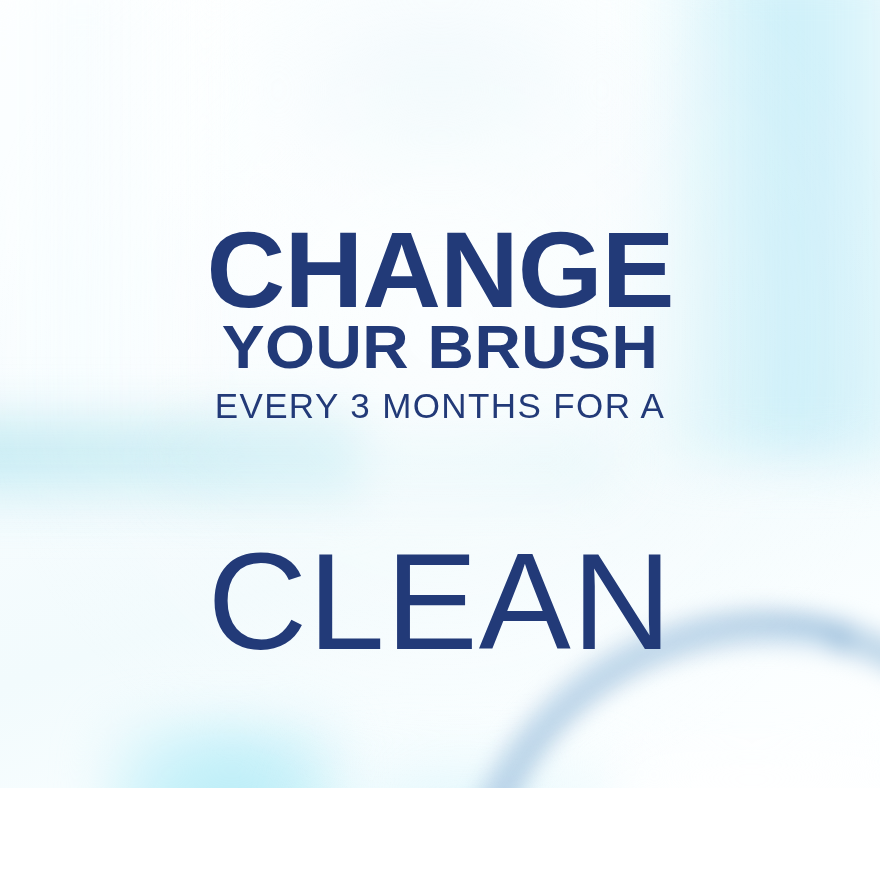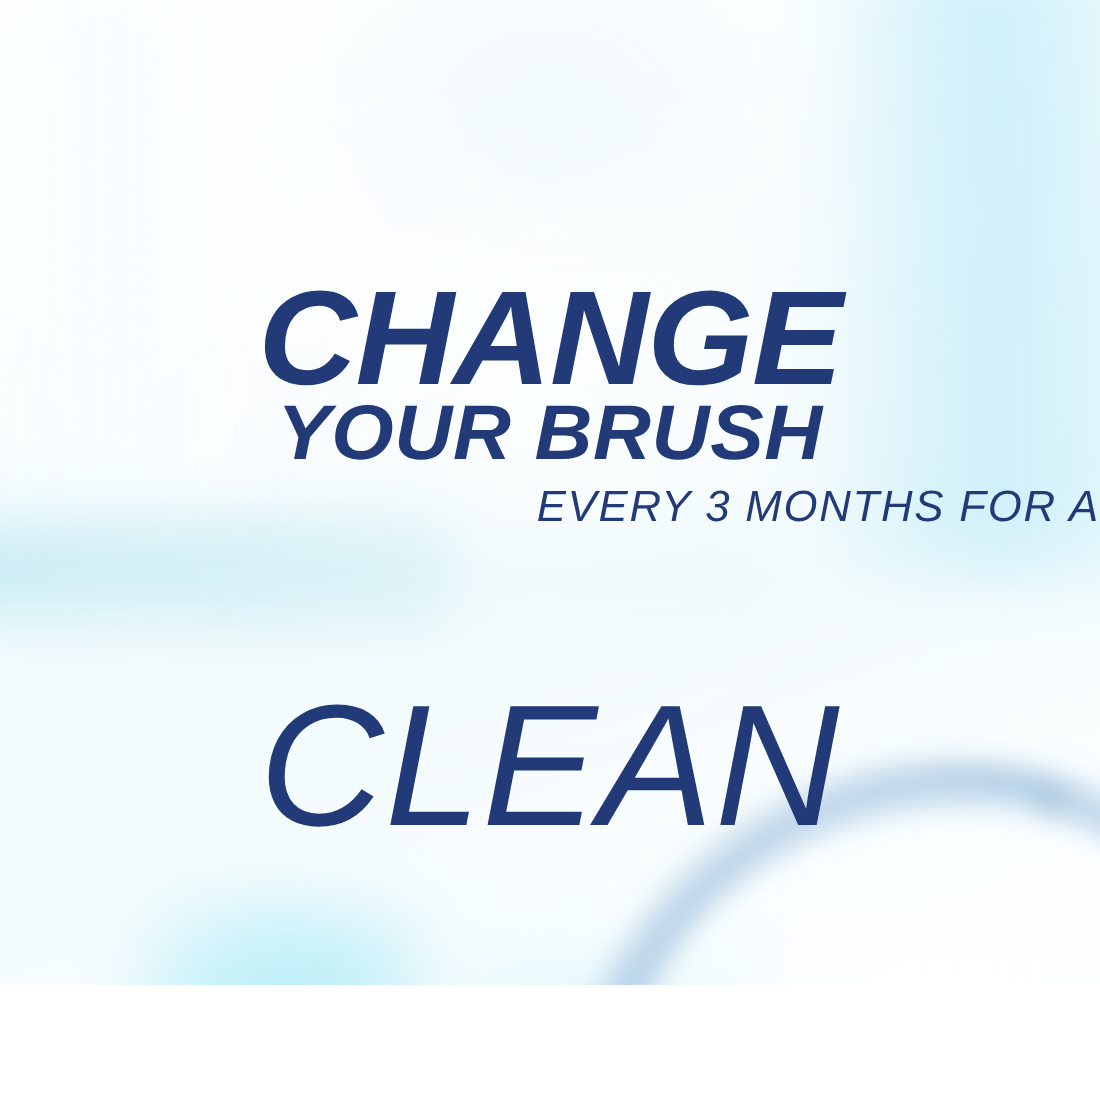--- a/index.html
+++ b/index.html
@@ -9,21 +9,20 @@
     background: #ffffff;
   }
 
   #poster {
     position: relative;
     width: 880px;
     height: 788px;
     overflow: hidden;
     font-family: "Liberation Sans", "DejaVu Sans", sans-serif;
     background: #fde047;
-    font-style: italic;
     -webkit-font-smoothing: antialiased;
   }
 
   
   .bg-layer {
     position: absolute;
     inset: 0;
     pointer-events: none;
   }
 
@@ -229,38 +228,36 @@
     letter-spacing: 0.5px;
     transform: scaleX(1.035);
   }
 
   .line-every {
     top: 388px;
     font-size: 35px;
     font-weight: 400;
     letter-spacing: 1.4px;
     transform: scaleX(1.0);
-    text-align: right;
   }
 
   .line-better {
     top: 431px;
     font-size: 122px;
     font-weight: 400;
     letter-spacing: 1px;
     transform: scaleX(1.0);
   }
 
   .line-clean {
     top: 532px;
     font-size: 138px;
     font-weight: 400;
     letter-spacing: 1px;
     transform: scaleX(1.0);
-    margin-top: 12px;
   }
 </style>
 </head>
 <body>
 
 <div id="poster">
 
   <div class="bg-layer bg-base"></div>
   <div class="bg-top-wash"></div>
   <div class="bg-column-left"></div>

